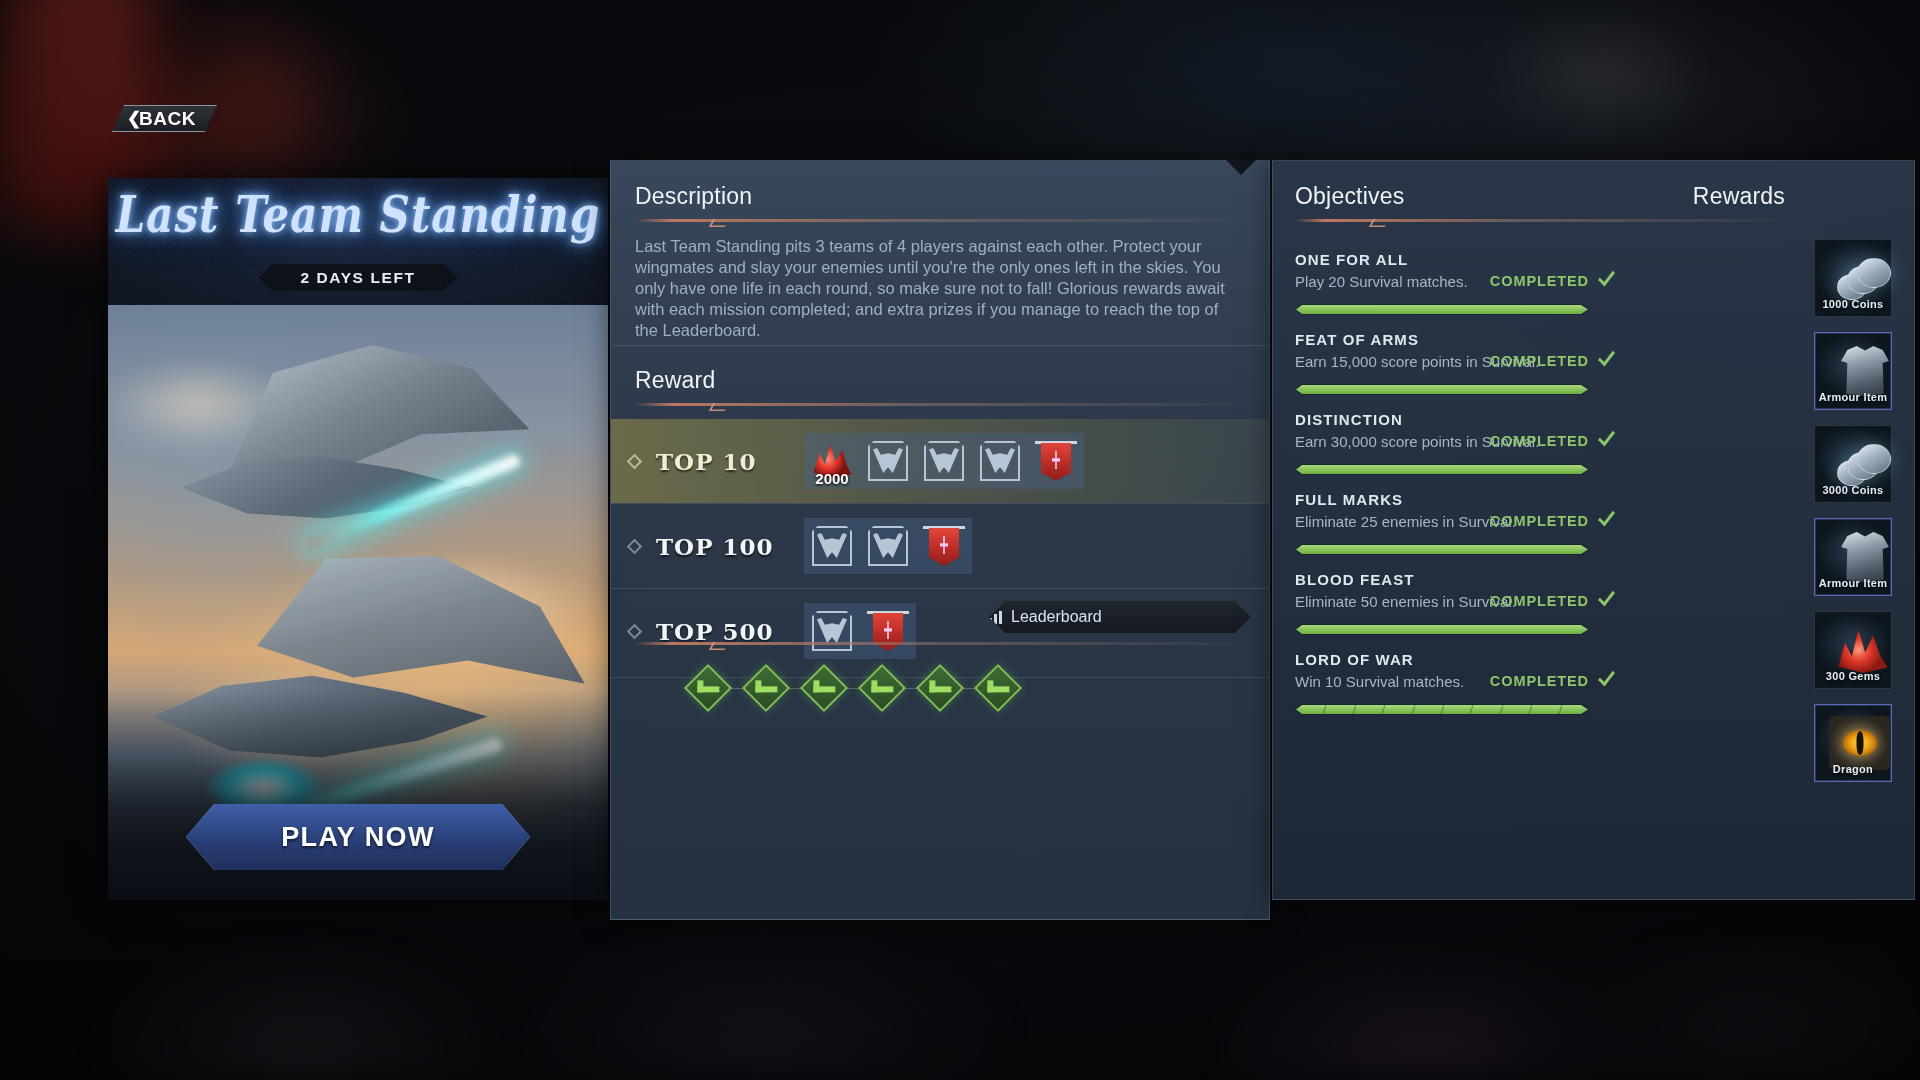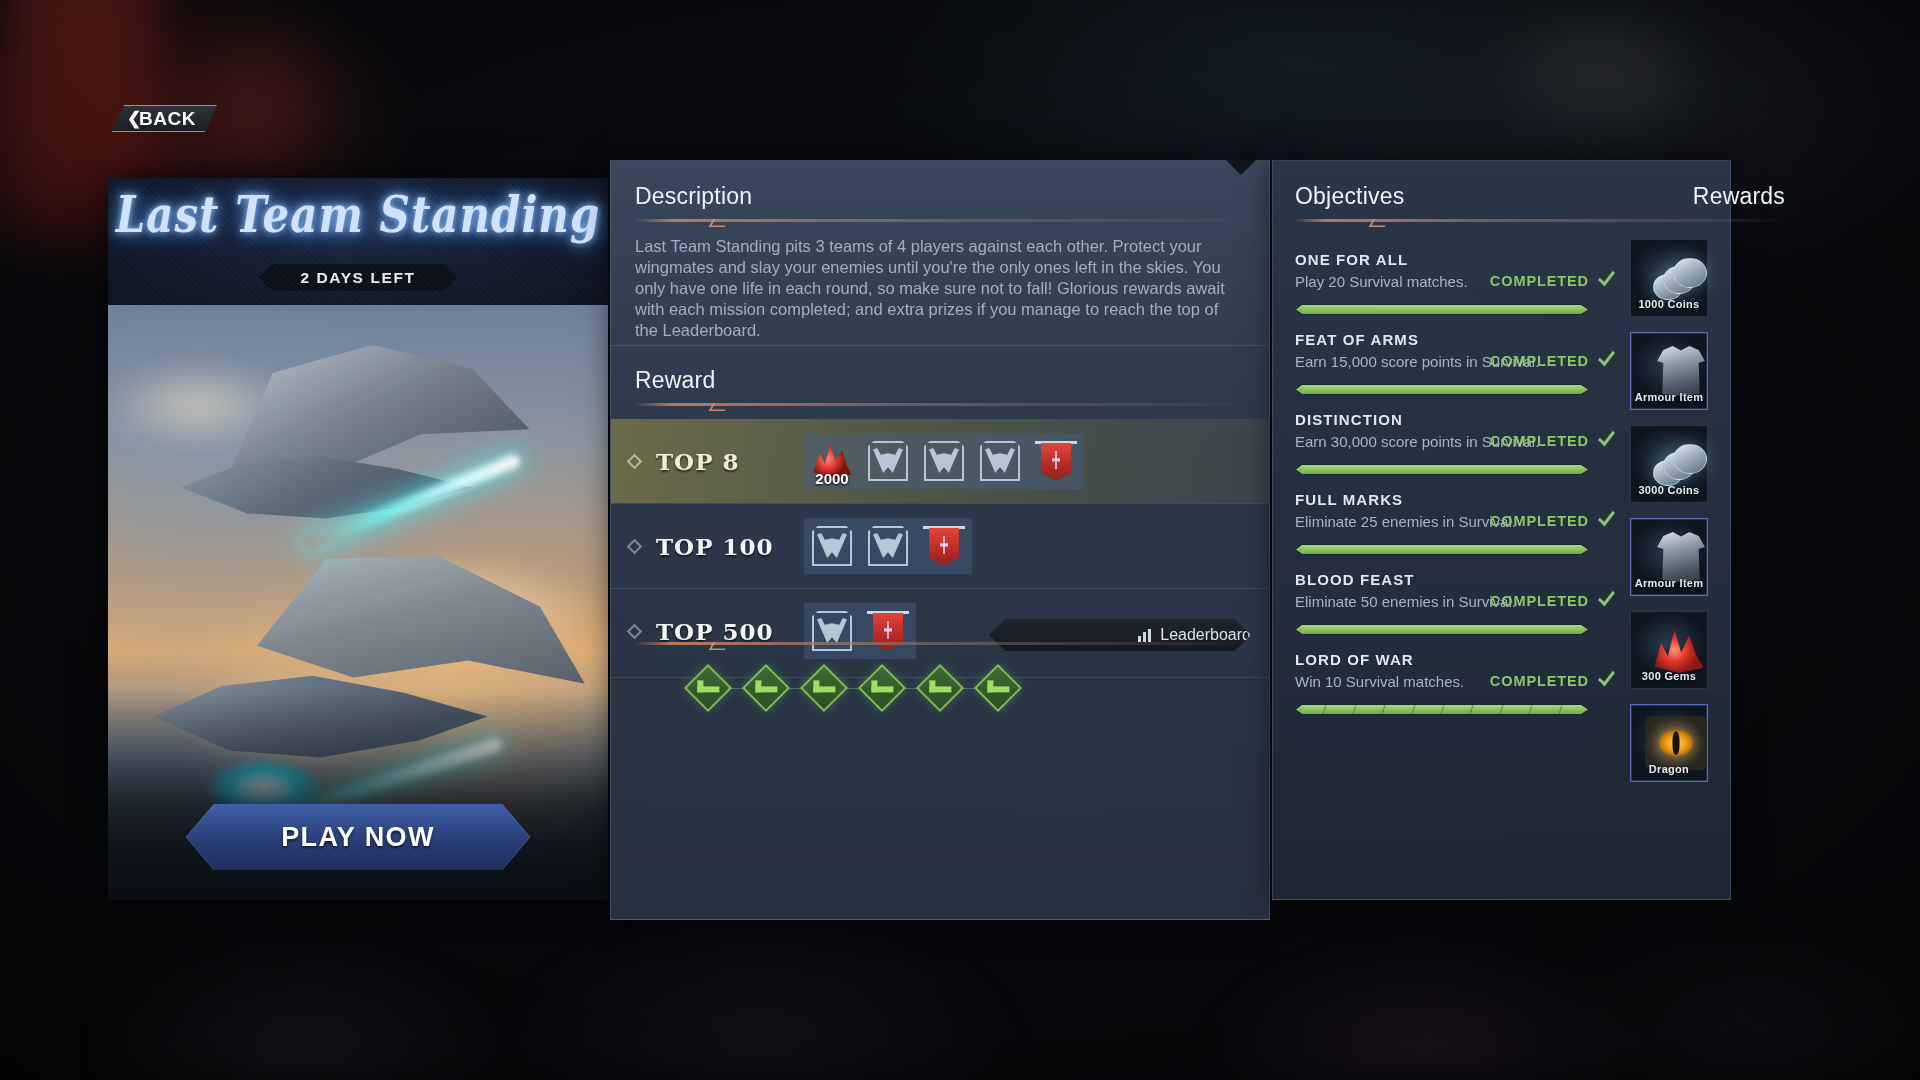--- a/index.html
+++ b/index.html
@@ -155,21 +155,21 @@
     border: 1px solid rgba(150,170,195,.22);
     box-shadow: 0 0 26px rgba(0,0,0,.55);
   }
   .panel-notch {
     position: absolute; top: -1px; width: 30px; height: 15px;
     background: #11151c;
     clip-path: polygon(0 0, 100% 0, 50% 100%);
   }
 
   .mid-panel { left: 610px; top: 160px; width: 660px; height: 760px; }
-  .right-panel { left: 1272px; top: 160px; width: 459px; height: 740px;
+  .right-panel { left: 1272px; top: 160px; width: 643px; height: 740px;
     background: linear-gradient(180deg, rgba(43,56,74,.95) 0%, rgba(31,41,55,.96) 100%); }
 
   
   .sec-head {
     color: #eef3f8; font-size: 23px; font-weight: normal; letter-spacing: .2px;
   }
   .rule {
     position: relative; height: 3px; margin-top: 9px;
     background: linear-gradient(90deg, rgba(196,122,98,.0) 0%, rgba(196,122,98,.95) 6%, rgba(150,120,112,.55) 45%, rgba(120,110,110,.18) 90%, rgba(120,110,110,0) 100%);
   }
@@ -243,23 +243,23 @@
     background: linear-gradient(180deg, #e2453a 0%, #b52a25 60%, #8c1f1c 100%);
     clip-path: polygon(0 0, 100% 0, 100% 78%, 50% 100%, 0 78%);
     box-shadow: 0 0 10px rgba(210,90,220,.5);
   }
   .banner-rune {
     position:absolute; left: 13px; top: 12px; width: 8px; height: 18px;
     background: #f0c9f4; clip-path: polygon(40% 0, 60% 0, 60% 40%, 100% 40%, 100% 58%, 60% 58%, 60% 100%, 40% 100%, 40% 58%, 0 58%, 0 40%, 40% 40%);
   }
 
   .leaderboard-btn {
-    position: absolute; right: 18px; top: 30px;
+    position: absolute; right: 18px; top: 12px;
     width: 262px; height: 32px;
-    display: flex; align-items: center; justify-content: flex-end; gap: 9px;
+    display: flex; align-items: center; justify-content: flex-start; gap: 9px;
     background: linear-gradient(180deg, #20262e 0%, #141920 100%);
     clip-path: polygon(16px 0, calc(100% - 16px) 0, 100% 50%, calc(100% - 16px) 100%, 16px 100%, 0 50%);
     color: #d9e3ee; font-size: 16px;
   }
   .bar-icon { display: flex; align-items: flex-end; gap: 2px; height: 13px; }
   .bar-icon i { display:block; width: 3px; background: #cdd9e6; }
 
   
   .prog-track { display: flex; align-items: center; margin-top: 26px; padding-left: 56px; }
   .prog-node {
@@ -420,21 +420,21 @@
     <div class="mid-divider" style="top:184px;"></div>
 
     <div style="position:absolute;left:24px;top:206px;width:612px;">
       <div class="sec-head">Reward</div>
       <div class="rule"></div>
     </div>
 
     <div id="reward-rows" style="position:absolute;left:0;top:258px;width:658px;">
         <div class="rw-row highlight">
           <div class="rw-diamond"></div>
-          <div class="rw-label">TOP 8</div>
+          <div class="rw-label">TOP 10</div>
           <div class="rw-items">
             <div class="rw-item">
               <div class="gem-icon"></div>
               <div class="gem-count">2000</div>
             </div>
             <div class="rw-item">
               <div class="helm-icon">
                 <div class="helm-shape"></div>
               </div>
             </div>

